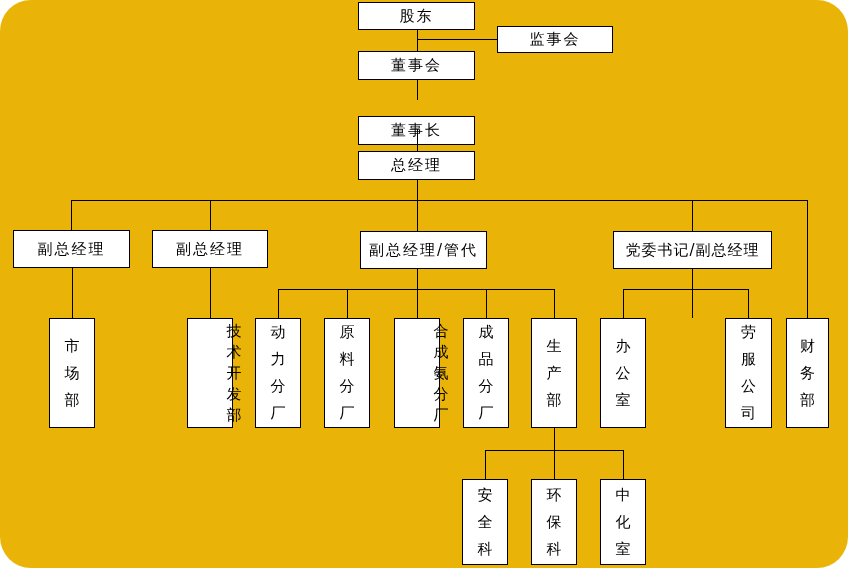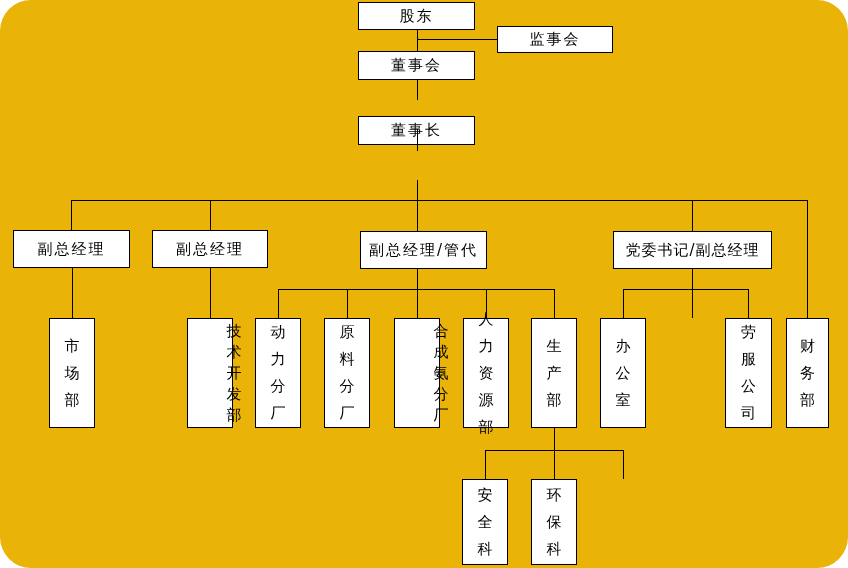--- a/index.html
+++ b/index.html
@@ -66,20 +66,23 @@
   </div>
 
   <div class="node" style="left:358px;top:51px;width:117px;height:29px">
     <span class="htext">董事会</span>
   </div>
 
   <div class="node" style="left:358px;top:116px;width:117px;height:29px">
     <span class="htext">董事长</span>
   </div>
 
+  <div class="node" style="left:358px;top:151px;width:117px;height:29px">
+    <span class="htext">总经理</span>
+  </div>
 
   <div class="node" style="left:13px;top:230px;width:117px;height:38px">
     <span class="htext">副总经理</span>
   </div>
 
   <div class="node" style="left:152px;top:230px;width:116px;height:38px">
     <span class="htext">副总经理</span>
   </div>
 
   <div class="node" style="left:360px;top:231px;width:127px;height:38px">
@@ -104,21 +107,21 @@
 
   <div class="node" style="left:324px;top:318px;width:46px;height:110px">
     <span class="vtext">原料分厂</span>
   </div>
 
   <div class="node" style="left:394px;top:318px;width:46px;height:110px">
     <span class="vtext tight">合成氨分厂</span>
   </div>
 
   <div class="node" style="left:463px;top:318px;width:46px;height:110px">
-    <span class="vtext">人力资源部</span>
+    <span class="vtext">成品分厂</span>
   </div>
 
   <div class="node" style="left:531px;top:318px;width:46px;height:110px">
     <span class="vtext">生产部</span>
   </div>
 
   <div class="node" style="left:600px;top:318px;width:46px;height:110px">
     <span class="vtext">办公室</span>
   </div>
 
@@ -132,20 +135,23 @@
   </div>
 
   <div class="node" style="left:462px;top:479px;width:46px;height:86px">
     <span class="vtext">安全科</span>
   </div>
 
   <div class="node" style="left:531px;top:479px;width:46px;height:86px">
     <span class="vtext">环保科</span>
   </div>
 
+  <div class="node" style="left:600px;top:479px;width:46px;height:86px">
+    <span class="vtext">中化室</span>
+  </div>
 
   <div class="vl" style="left:417px;top:30px;height:21px"></div>
   <div class="hl" style="left:417px;top:39px;width:80px"></div>
   <div class="vl" style="left:417px;top:80px;height:20px"></div>
   <div class="vl" style="left:417px;top:129px;height:22px"></div>
   <div class="vl" style="left:417px;top:180px;height:51px"></div>
 
   <div class="hl" style="left:71px;top:200px;width:737px"></div>
   <div class="vl" style="left:71px;top:200px;height:30px"></div>
   <div class="vl" style="left:210px;top:200px;height:30px"></div>

